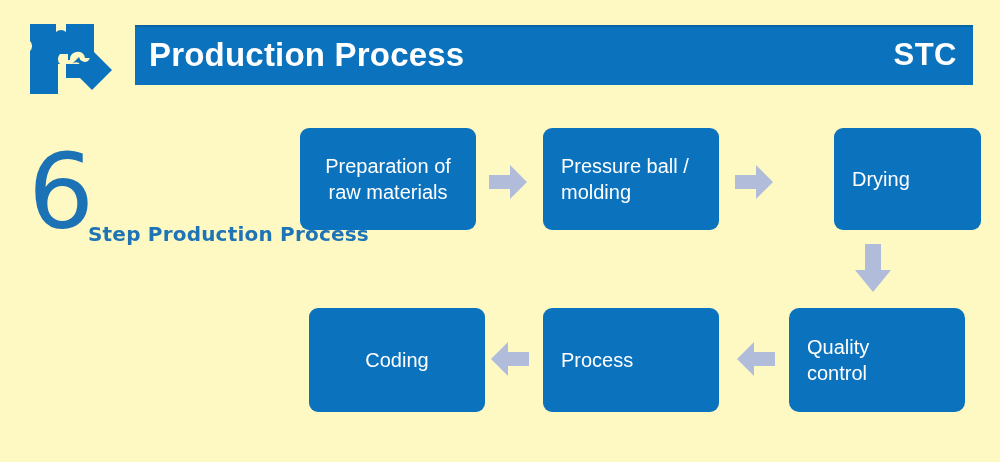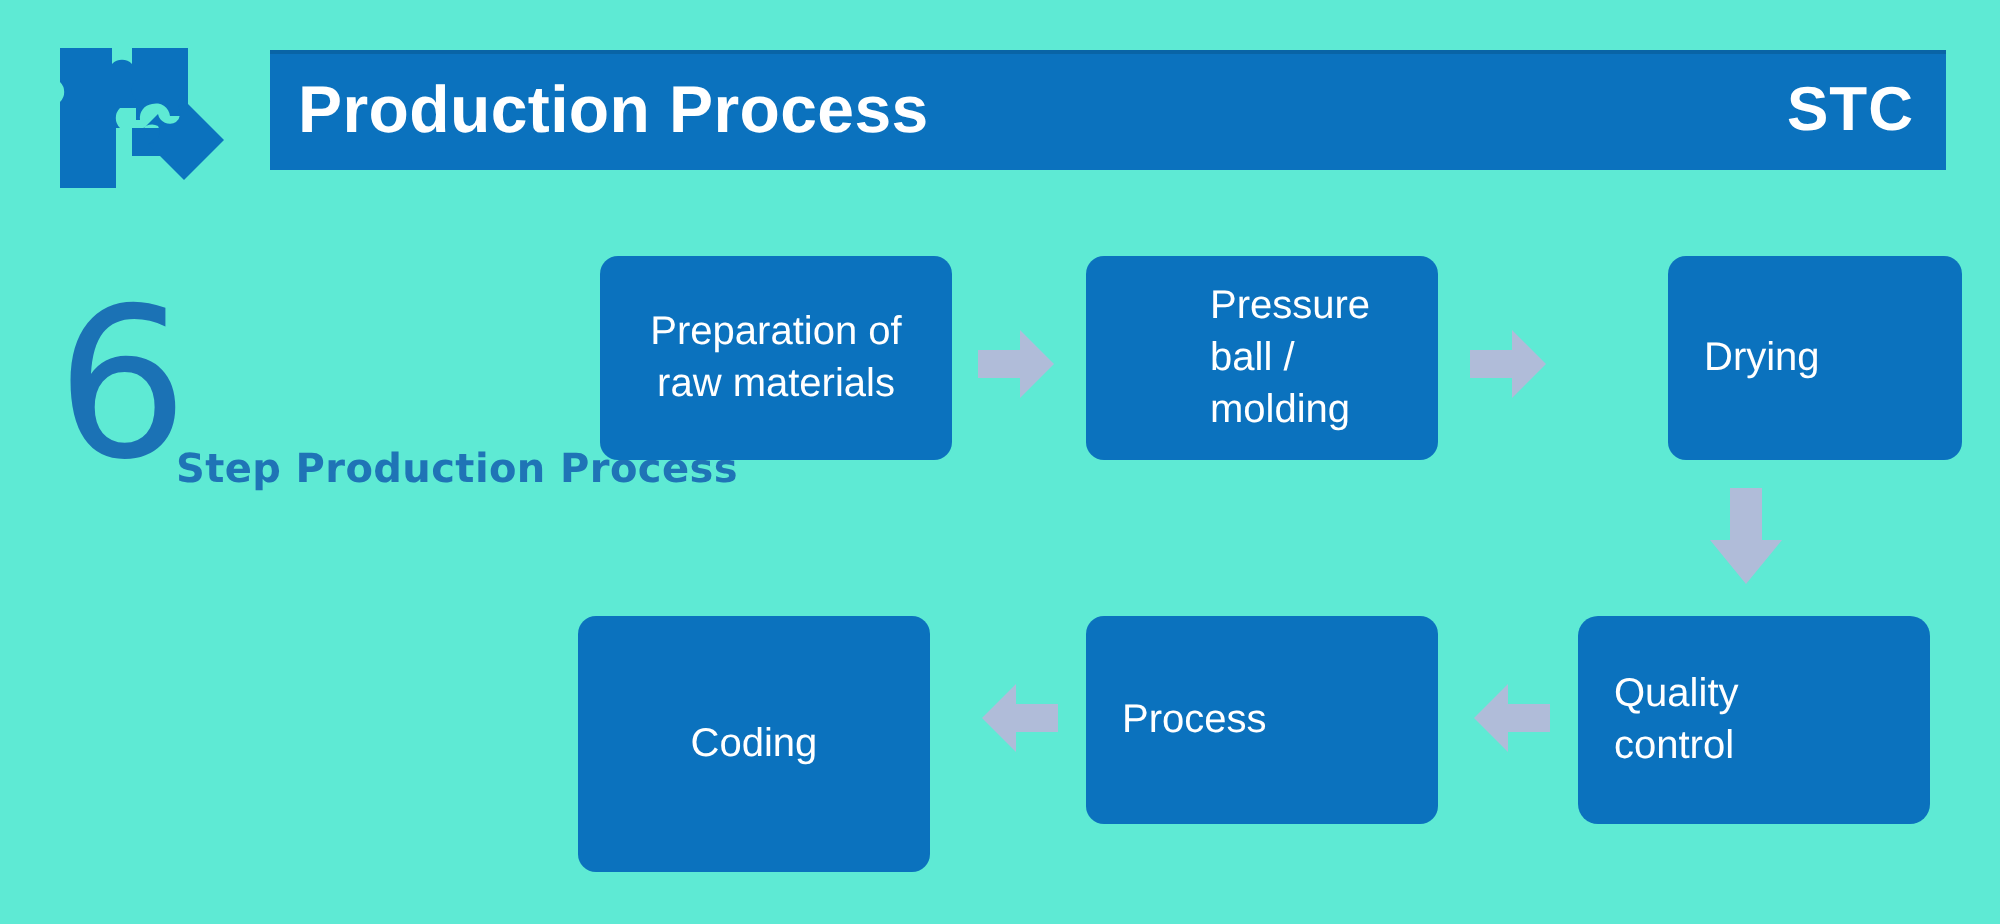--- a/index.html
+++ b/index.html
@@ -7,21 +7,21 @@
     padding: 0;
     background: #ffffff;
   }
   body {
     font-family: "Liberation Sans", sans-serif;
   }
   #slide {
     position: relative;
     width: 1000px;
     height: 462px;
-    background: #5eead4;
+    background: #fef9c3;
     overflow: hidden;
   }
 
   
   .puzzle-logo {
     position: absolute;
     left: 26px;
     top: 18px;
     width: 92px;
     height: 82px;
@@ -151,21 +151,21 @@
     <div class="pbox-text">Preparation of
 raw materials</div>
   </div>
 
   <div class="arrow" style="left:489px; top:163px; width:38px; height:38px;">
     <svg viewBox="0 0 38 38" width="38" height="38">
         <polygon points="0,12 21,12 21,2 38,19 21,36 21,26 0,26" fill="#b0bcd9"></polygon>
       </svg>
   </div>
 
-  <div class="pbox align-left" style="left:543px; top:128px; width:176px; height:102px;padding-left:44px;">
+  <div class="pbox align-left" style="left:543px; top:128px; width:176px; height:102px;">
     <div class="pbox-text">Pressure ball /
 molding</div>
   </div>
 
   <div class="arrow" style="left:735px; top:163px; width:38px; height:38px;">
     <svg viewBox="0 0 38 38" width="38" height="38">
         <polygon points="0,12 21,12 21,2 38,19 21,36 21,26 0,26" fill="#b0bcd9"></polygon>
       </svg>
   </div>
 
@@ -193,17 +193,17 @@
   <div class="pbox align-left" style="left:543px; top:308px; width:176px; height:104px;">
     <div class="pbox-text">Process</div>
   </div>
 
   <div class="arrow" style="left:491px; top:340px; width:38px; height:38px;">
     <svg viewBox="0 0 38 38" width="38" height="38">
         <polygon points="38,12 17,12 17,2 0,19 17,36 17,26 38,26" fill="#b0bcd9"></polygon>
       </svg>
   </div>
 
-  <div class="pbox align-center" style="left:289px; top:308px; width:176px; height:128px;">
+  <div class="pbox align-center" style="left:309px; top:308px; width:176px; height:104px;">
     <div class="pbox-text">Coding</div>
   </div>
 
 </div>
 
 </body></html>

